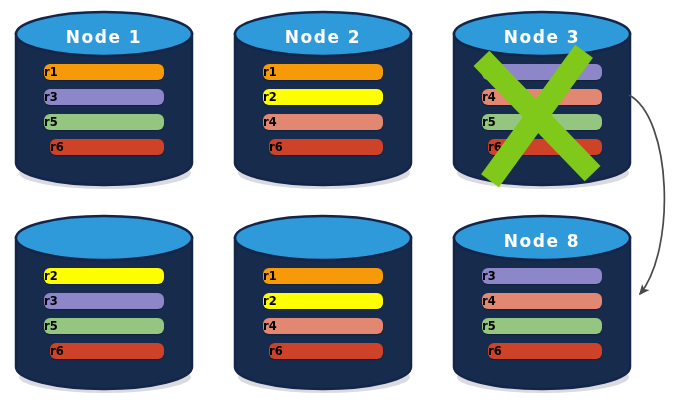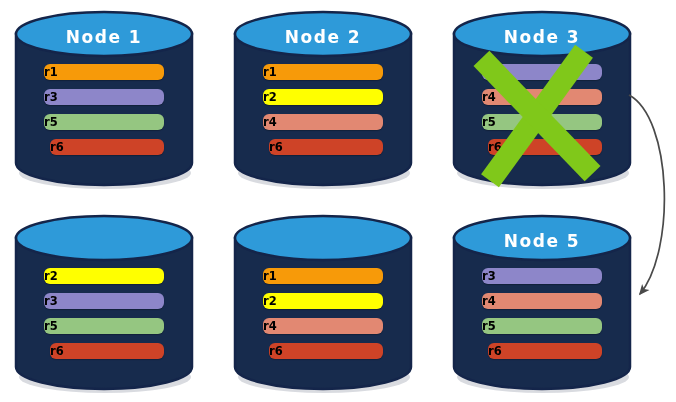--- a/index.html
+++ b/index.html
@@ -158,21 +158,21 @@
           <div class="record" style="background: rgb(226, 136, 114);">r4</div>
           <div class="record" style="background: rgb(206, 67, 39);">r6</div>
         </div>
       </div>
       <div class="node" style="left: 452px; top: 212px;">
         <svg class="node-svg" viewBox="0 0 180 182">
           <ellipse cx="91" cy="165" rx="86" ry="16" fill="rgba(20,30,60,0.16)"></ellipse>
           <path d="M2,26 L2,155 A88,22 0 0 0 178,155 L178,26 Z" fill="#172B4D" stroke="#14254A" stroke-width="2.5"></path>
           <ellipse cx="90" cy="26" rx="88" ry="22" fill="#2E9AD9" stroke="#14254A" stroke-width="2.5"></ellipse>
         </svg>
-        <div class="node-title">Node 5</div>
+        <div class="node-title">Node 8</div>
         <div class="records">
           <div class="record" style="background: rgb(141, 134, 201);">r3</div>
           <div class="record" style="background: rgb(226, 136, 114);">r4</div>
           <div class="record" style="background: rgb(149, 198, 129);">r5</div>
           <div class="record" style="background: rgb(206, 67, 39);">r6</div>
         </div>
       </div>
     </div>
 
   <svg class="arrow-layer" viewBox="0 0 676 402" width="676" height="402">

